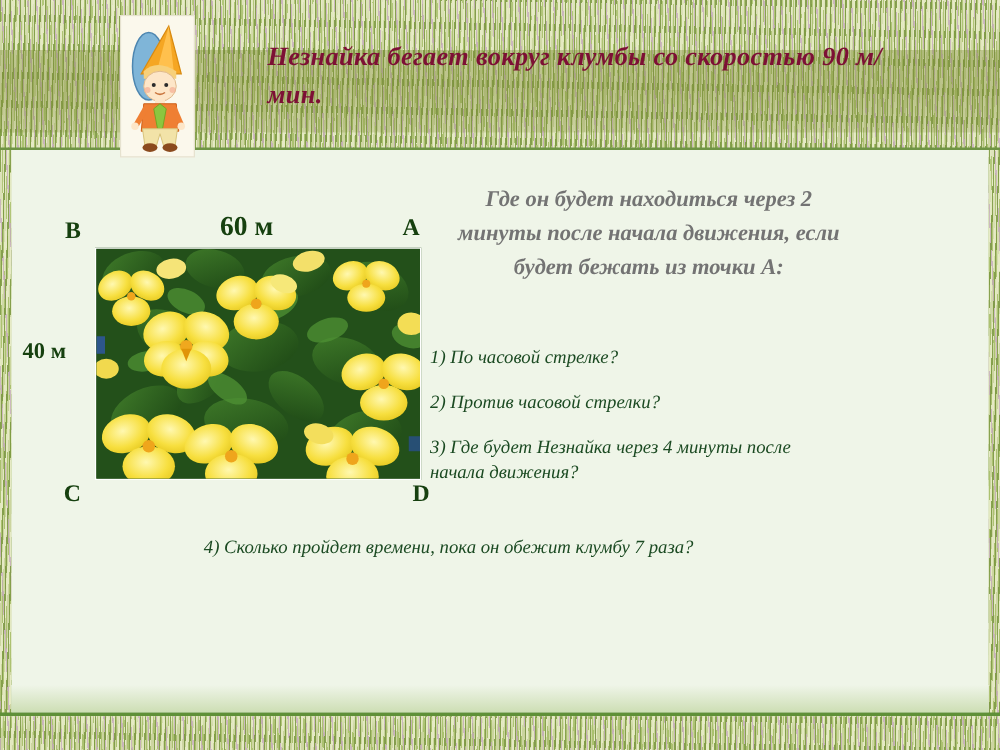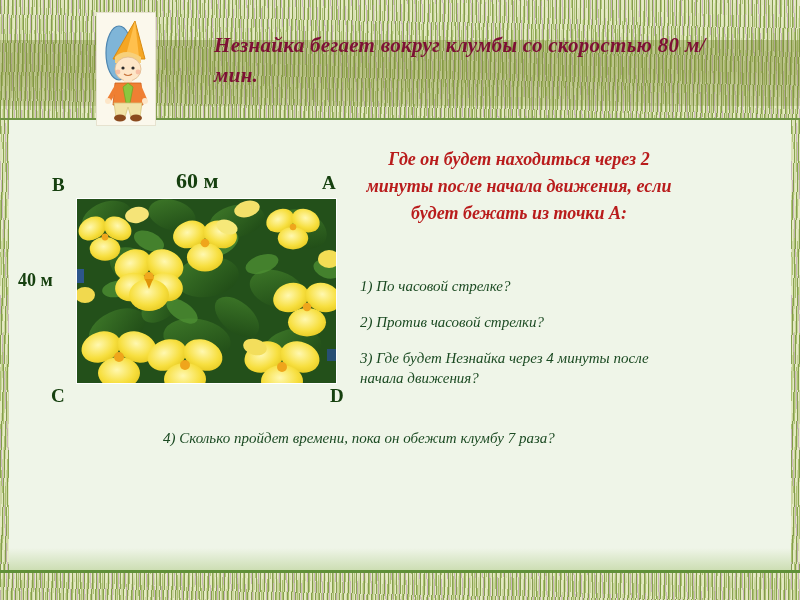--- a/index.html
+++ b/index.html
@@ -141,32 +141,32 @@
   .lbl-c { left: 51px;  top: 386px; }
   .lbl-d { left: 330px; top: 386px; }
   .lbl-top  { left: 176px; top: 171px; font-size: 22px; }
   .lbl-left { left: 18px;  top: 271px; font-size: 18px; }
 
   
   .question-head {
     position: absolute;
     left: 364px; top: 146px;
     width: 310px;
-    color: #b91c1c;
+    color: #737373;
     font-family: "Liberation Serif", serif;
     font-style: italic;
     font-weight: bold;
     font-size: 18px;
     line-height: 27px;
     text-align: center;
   }
 
   .qlist {
     position: absolute;
-    left: 360px; top: 276px;
+    left: 344px; top: 276px;
     width: 400px;
   }
   .qitem {
     color: #1b4a22;
     font-family: "Liberation Serif", serif;
     font-style: italic;
     font-size: 15px;
     line-height: 20px;
     margin-bottom: 16px;
   }
@@ -223,21 +223,21 @@
         <circle cx="48" cy="88" r="3" fill="#fde6c8"></circle>
 
         <path d="M17 90 L45 90 L43 104 L34 104 L31 94 L28 104 L19 104 Z" fill="#f2e3a8" stroke="#d8c47c" stroke-width="0.8"></path>
 
         <ellipse cx="23" cy="105" rx="6" ry="3.5" fill="#8b4a1e"></ellipse>
         <ellipse cx="39" cy="105" rx="6" ry="3.5" fill="#8b4a1e"></ellipse>
       </svg>
     </div>
   </div>
 
-  <div class="title">Незнайка бегает вокруг клумбы со скоростью 80 м/мин.</div>
+  <div class="title">Незнайка бегает вокруг клумбы со скоростью 90 м/мин.</div>
 
   <div class="edge-left grass"></div>
   <div class="edge-right grass"></div>
 
   <div class="lbl lbl-top">60 м</div>
   <div class="lbl lbl-left">40 м</div>
   <div class="lbl lbl-b">B</div>
   <div class="lbl lbl-a">A</div>
   <div class="lbl lbl-c">C</div>
   <div class="lbl lbl-d">D</div>

